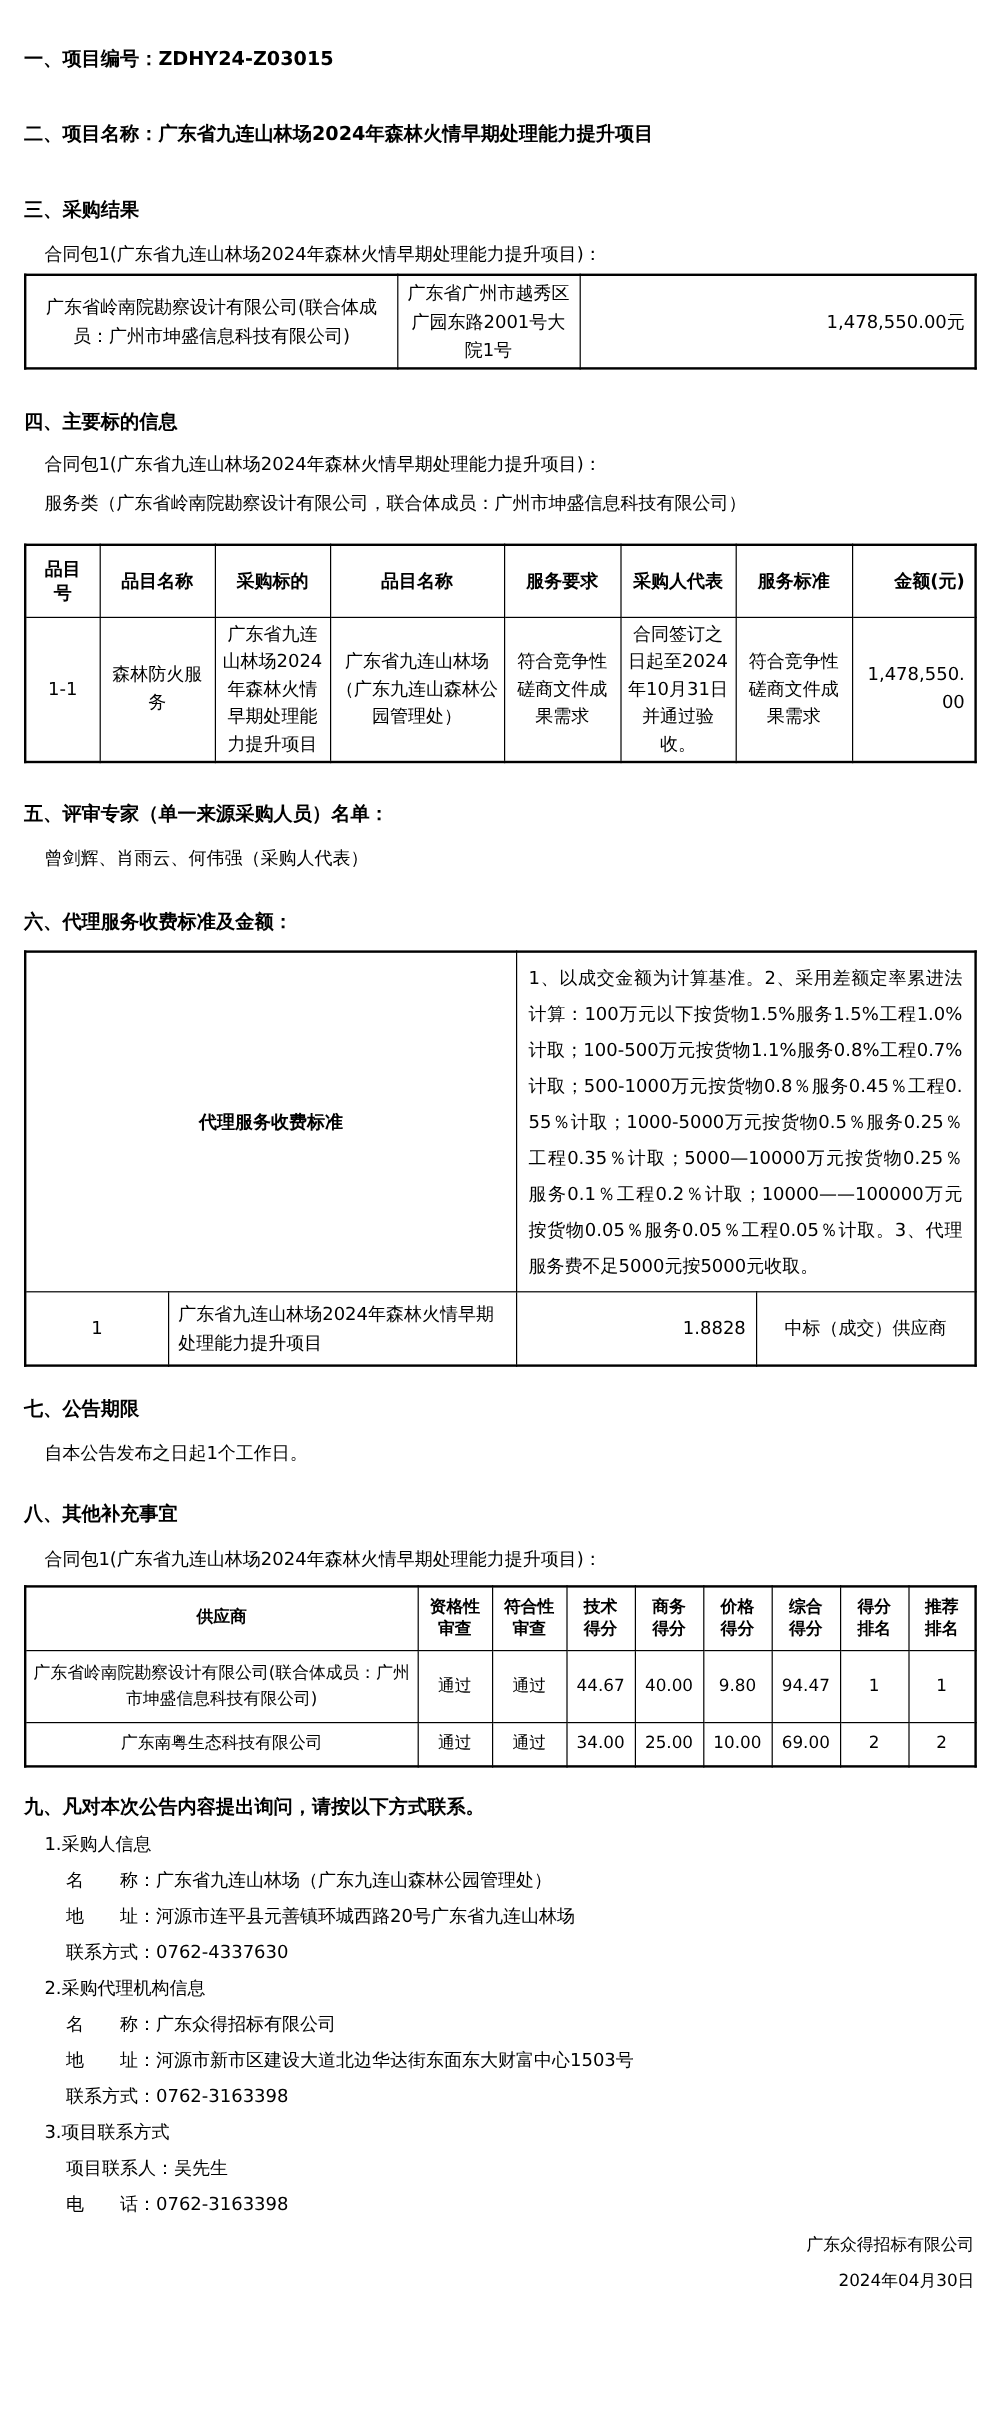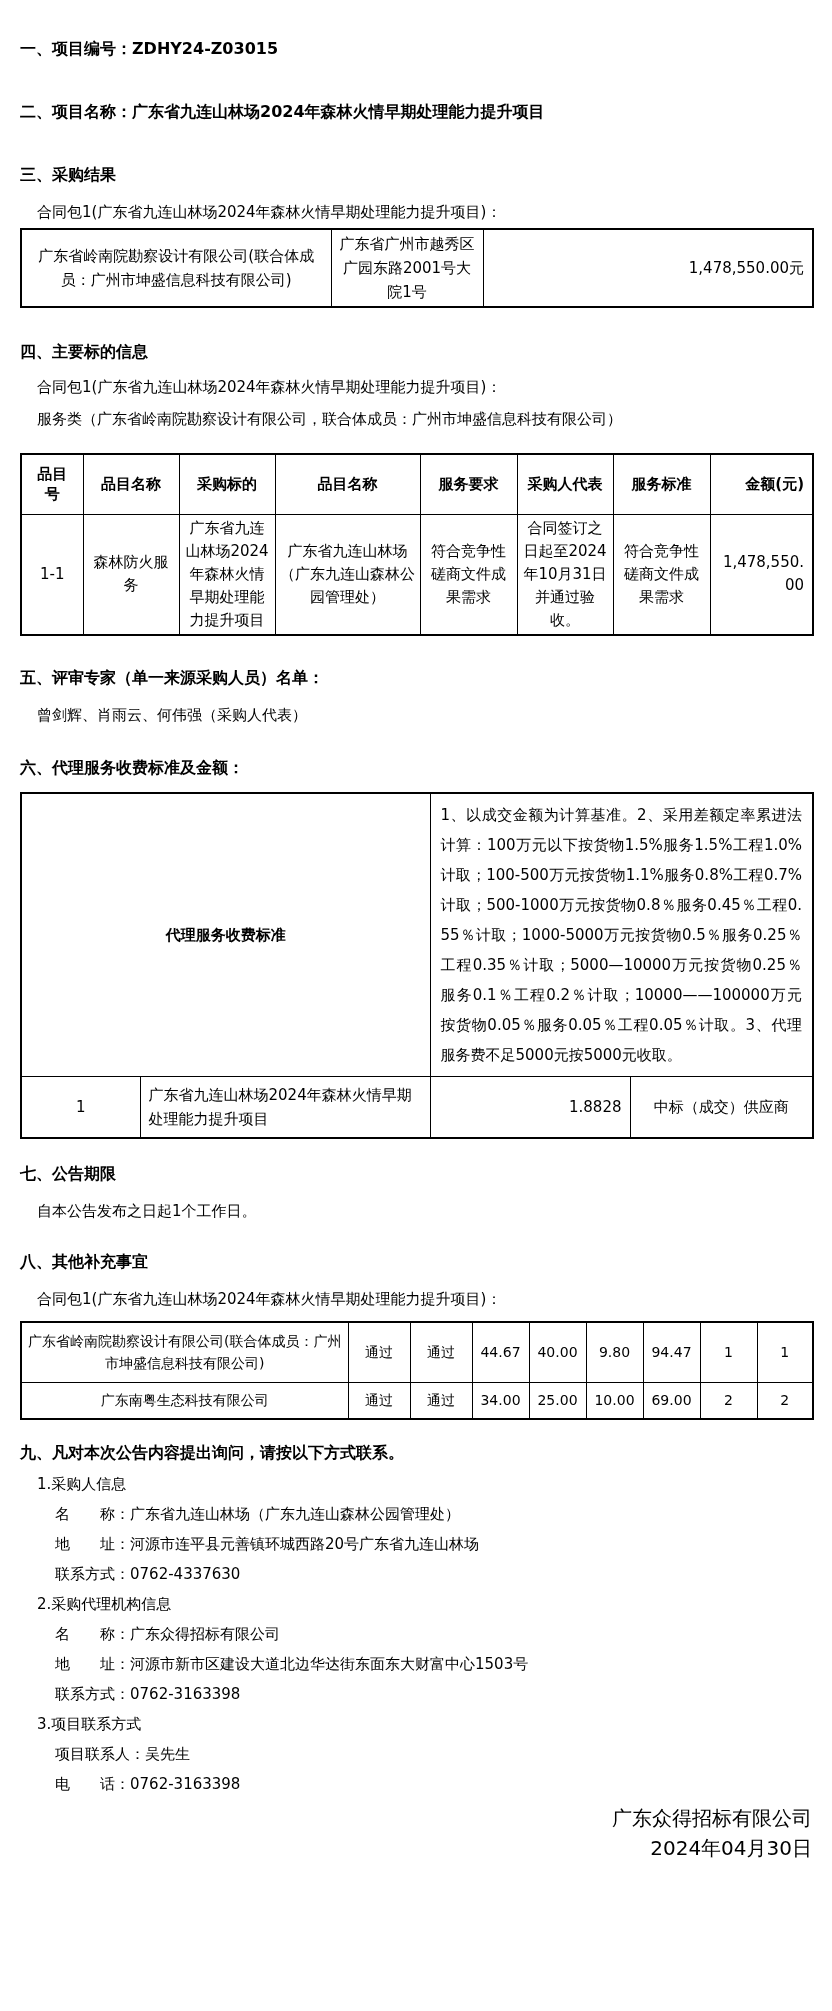--- a/index.html
+++ b/index.html
@@ -43,21 +43,21 @@
   }
   #fee-table .hrow th { height:48px; }
   #fee-table .drow td { height:62px; font-size:15px; }
   #fee-table .fee-name { text-align:left; line-height:24px; padding-left:8px; }
 
   #score-table th { height:53px; font-size:14px; line-height:19px; }
   #score-table .r1 td { height:60px; line-height:22px; }
   #score-table .r2 td { height:37px; }
   #score-table .r3 td { height:39px; }
 
-  .footer-line { font-size:20px; line-height:20px; text-align:right; }
+  .footer-line { font-size:14px; line-height:20px; text-align:right; }
 </style>
 </head>
 <body>
 
 <div class="sec-title mt8">一、项目编号：ZDHY24-Z03015</div>
 
 <div class="sec-title mt41">二、项目名称：广东省九连山林场2024年森林火情早期处理能力提升项目</div>
 
 <div class="sec-title mt41">三、采购结果</div>
 <div class="line ind1 mt16">合同包1(广东省九连山林场2024年森林火情早期处理能力提升项目)：</div>
@@ -154,20 +154,31 @@
       <col style="width:62px">
       <col style="width:62px">
       <col style="width:57px">
     <col style="width:57px">
       <col style="width:57px">
       <col style="width:57px">
       <col style="width:57px">
       <col style="width:56px">
   </colgroup>
   <tbody>
+    <tr>
+      <th>供应商</th>
+      <th><span class="hw3">资格性审查</span></th>
+      <th><span class="hw3">符合性审查</span></th>
+      <th><span class="hw2">技术得分</span></th>
+      <th><span class="hw2">商务得分</span></th>
+      <th><span class="hw2">价格得分</span></th>
+      <th><span class="hw2">综合得分</span></th>
+      <th><span class="hw2">得分排名</span></th>
+      <th><span class="hw2">推荐排名</span></th>
+    </tr>
     <tr class="r1">
       <td>广东省岭南院勘察设计有限公司(联合体成员：广州市坤盛信息科技有限公司)</td>
       <td>通过</td>
       <td>通过</td>
       <td>44.67</td>
       <td>40.00</td>
       <td>9.80</td>
       <td>94.47</td>
       <td>1</td>
       <td>1</td>

